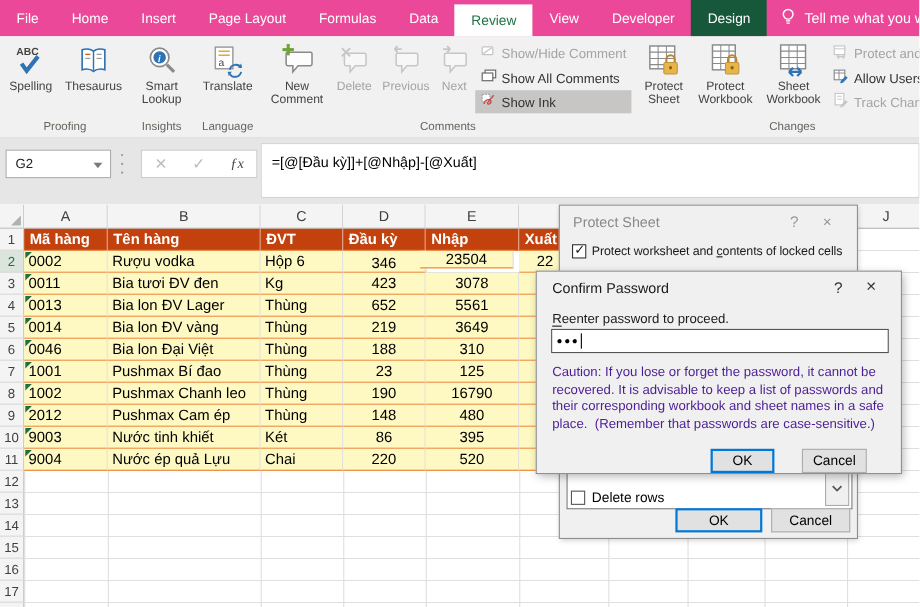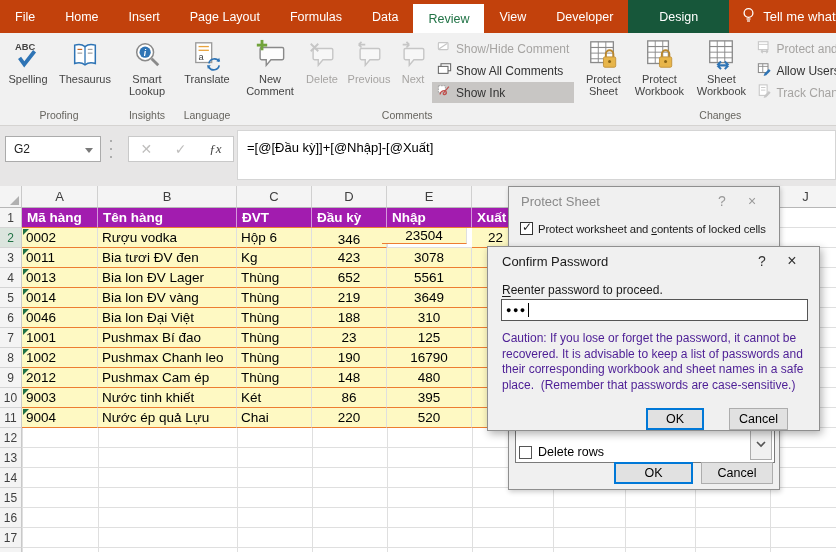--- a/index.html
+++ b/index.html
@@ -1,24 +1,24 @@
 <!DOCTYPE html>
 <html><head>
 <meta charset="utf-8">
 <style>
   * { margin:0; padding:0; box-sizing:border-box; }
   html,body { width:836px; height:552px; overflow:hidden; background:#fff;
     font-family:"Liberation Sans","DejaVu Sans",sans-serif; }
   #app { position:relative; width:836px; height:552px; overflow:hidden; background:#fff; }
 
   
-  #tabbar { position:absolute; left:0; top:0; width:836px; height:33px; background:#c2410c; display:flex; align-items:stretch; }
+  #tabbar { position:absolute; left:0; top:0; width:836px; height:33px; background:#ec4899; display:flex; align-items:stretch; }
   .tab { color:#fff; font-size:12.5px; padding:0 15px; display:flex; align-items:center; cursor:default; white-space:nowrap; }
   .tab.active { background:#fff; color:#217346; margin-top:4px; }
-  .ctxwrap { background:#17573A; display:flex; align-items:stretch; padding:0 16px; }
+  .ctxwrap { background:#17573A; display:flex; align-items:stretch; padding:0 0; }
   #tellme { display:flex; align-items:center; gap:7px; color:#fff; font-size:13px; padding-left:12px; white-space:nowrap; overflow:hidden; }
 
   
   #ribbon { position:absolute; left:0; top:33px; width:836px; height:93px; background:#F1F1F1; border-bottom:1px solid #D5D3D1; display:flex; }
   .rgroup { position:relative; display:flex; flex-direction:column; padding:2px 2px 0 2px; }
   .rbody { display:flex; align-items:flex-start; flex:1; }
   .rlabel { text-align:center; font-size:10.5px; color:#67655F; height:17px; line-height:15px; }
   .rsep { width:1px; background:#D9D7D5; margin:3px 0 3px 0; }
   .bigbtn { display:flex; flex-direction:column; align-items:center; padding-top:2px; height:72px; }
   .bigbtn .bicon { width:34px; height:36px; display:flex; align-items:center; justify-content:center; }
@@ -43,21 +43,21 @@
   
   #grid { position:absolute; left:0; top:186px; width:836px; height:366px; background:#fff; overflow:hidden; }
   #hlines { position:absolute; left:22px; right:0; top:22px; bottom:0;
     background:repeating-linear-gradient(to bottom, transparent 0 19px, #DFDFDF 19px 20px); }
   .vline { position:absolute; top:22px; bottom:0; width:1px; background:#DFDFDF; }
   #cornercell { position:absolute; left:0; top:0; width:22px; height:22px; background:#F4F4F4; border-right:1px solid #C9C9C9; border-bottom:1px solid #B7B7B7; }
   #cornercell .tri { position:absolute; right:2px; bottom:2px; width:0; height:0; border-bottom:9px solid #B1B1B1; border-left:9px solid transparent; }
   .colhead { position:absolute; top:0; height:22px; background:#F4F4F4; border-right:1px solid #D0D0D0; border-bottom:1px solid #B7B7B7; color:#3F3F3F; font-size:13px; display:flex; align-items:center; justify-content:center; }
   .rowhead { position:absolute; left:0; width:22px; background:#F4F4F4; border-right:1px solid #C9C9C9; border-bottom:1px solid #D4D4D4; color:#3F3F3F; font-size:12px; display:flex; align-items:center; justify-content:center; }
   .rowhead.active { background:#DBE5DE; color:#217346; }
-  .thcell { position:absolute; background:#a21caf; color:#fff; font-weight:bold; font-size:13.5px; display:flex; align-items:center; padding-left:5px; border-right:1px solid rgba(255,255,255,.55); border-bottom:1px solid #ED7D31; }
+  .thcell { position:absolute; background:#c2410c; color:#fff; font-weight:bold; font-size:13.5px; display:flex; align-items:center; padding-left:5px; border-right:1px solid rgba(255,255,255,.55); border-bottom:1px solid #ED7D31; }
   .tcell { position:absolute; background:#fef9c3; border-right:1px solid #DFDFDF; border-bottom:1px solid #ED7D31; font-size:13.5px; color:#000; display:flex; align-items:center; padding:0 4px; }
   .tcell.ac { justify-content:center; }
   .tcell.fcol { padding-left:16px; }
   .errtri { position:absolute; left:1px; top:1px; width:0; height:0; border-top:6px solid #1E7145; border-right:6px solid transparent; }
 
   
   .dialog { position:absolute; background:#F0F0F0; border:1px solid #8F8F8F; }
   .dtitle { height:28px; display:flex; align-items:center; padding:0 12px; font-size:13px; }
   .dtitle .t { flex:1; }
   .dbtn { width:30px; text-align:center; font-size:14px; }

